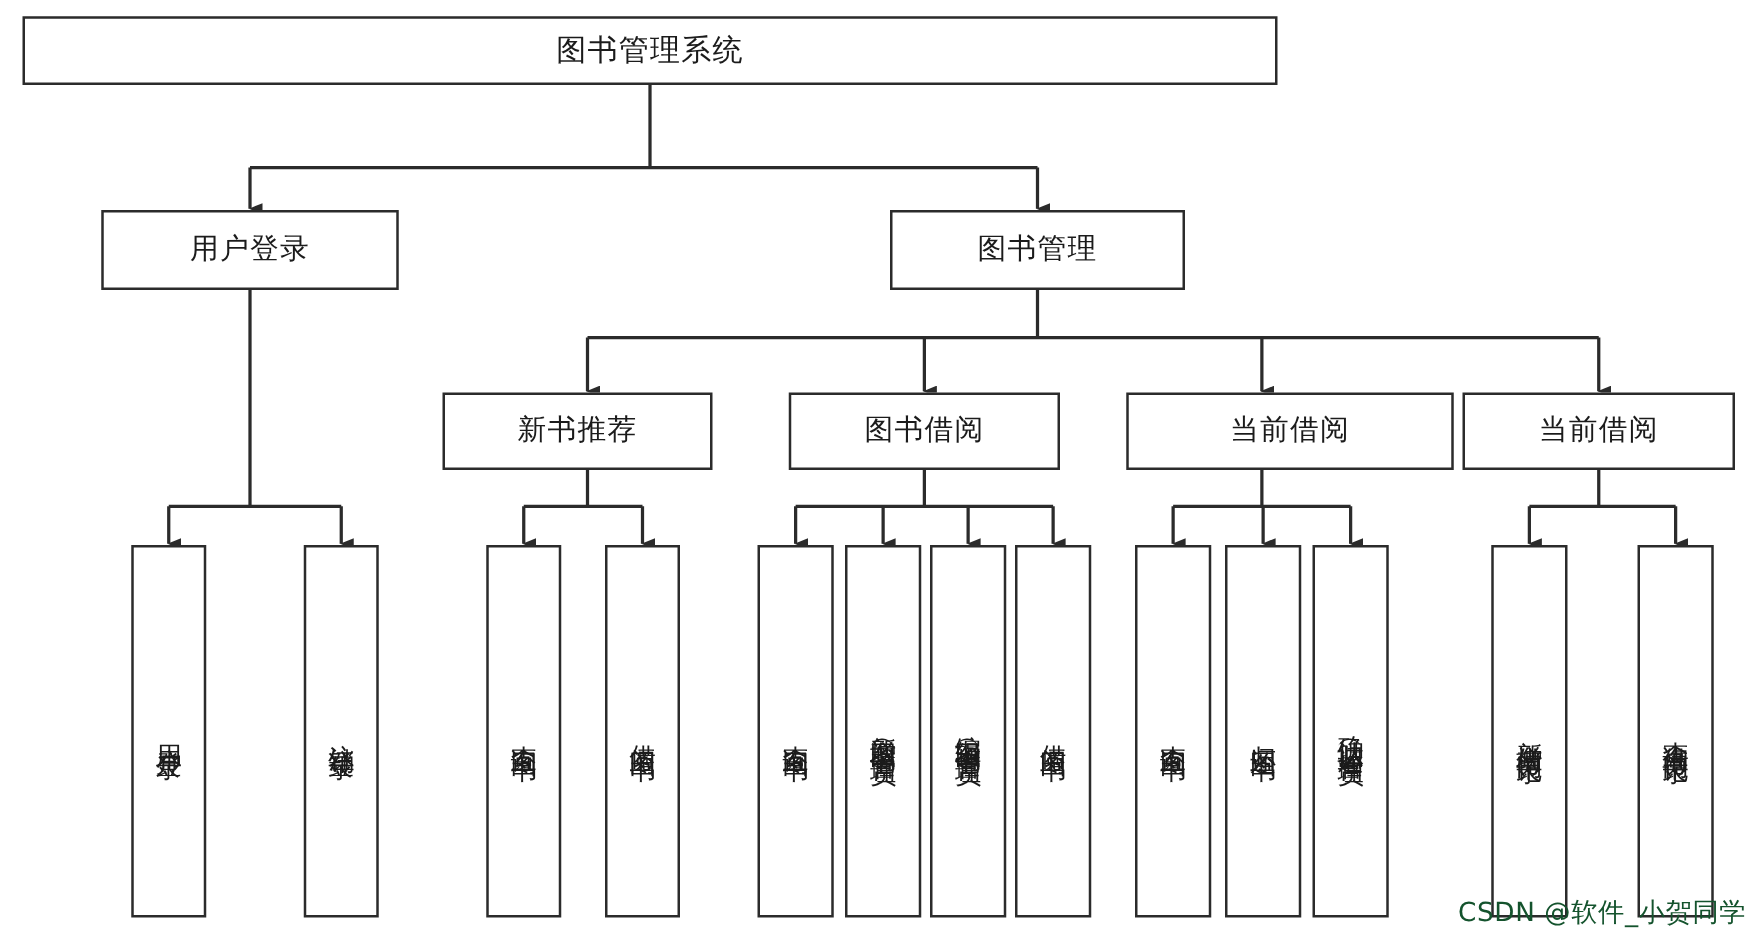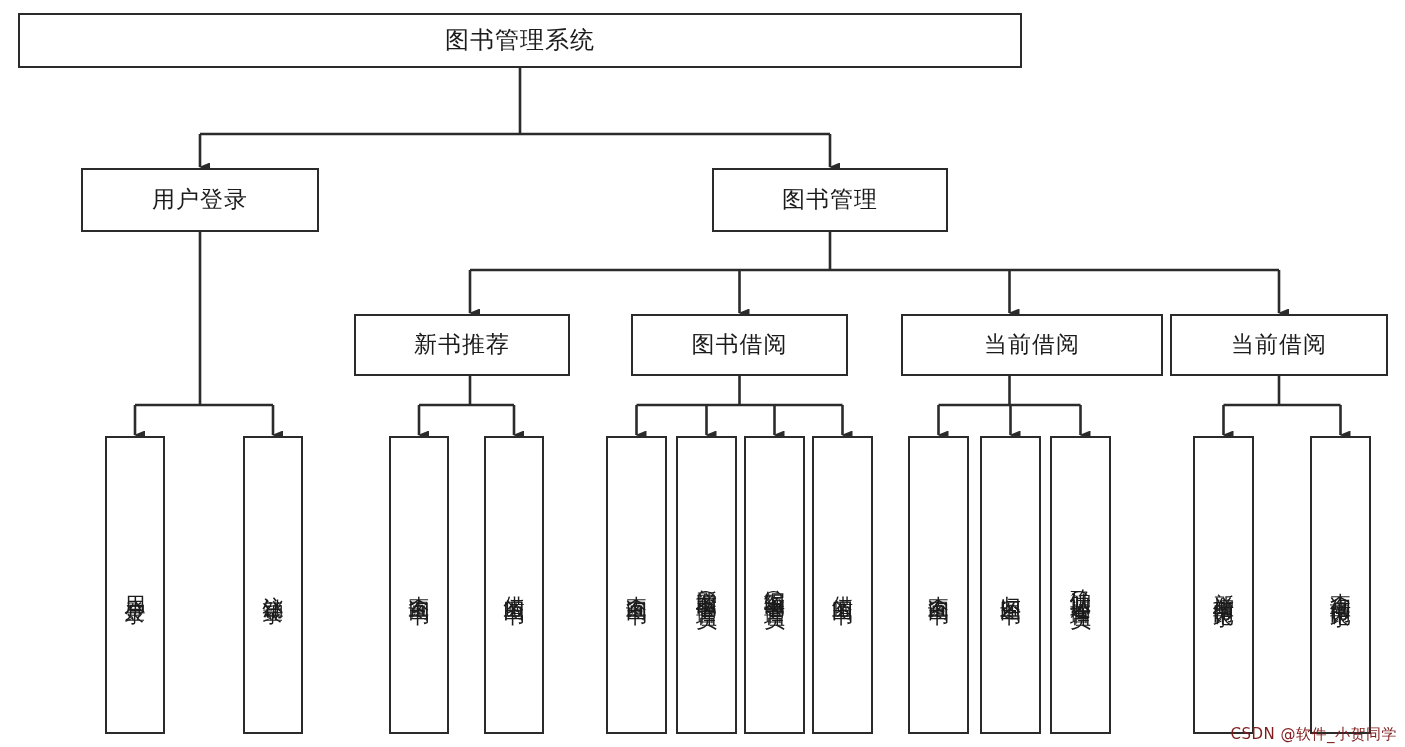--- a/index.html
+++ b/index.html
@@ -56,22 +56,22 @@
   }
   .node.vert .vtext {
     writing-mode: vertical-rl;
     text-orientation: upright;
     white-space: nowrap;
   }
   #watermark {
     position: absolute;
     right: 8px;
     bottom: 3px;
-    font-size: 15px;
-    color: #7f1d1d;
+    font-size: 21px;
+    color: #14532d;
     letter-spacing: 0.5px;
     white-space: nowrap;
     pointer-events: none;
     text-align: center;
   }
 </style>
 </head>
 <body>
 
 <div id="diagram-root">

